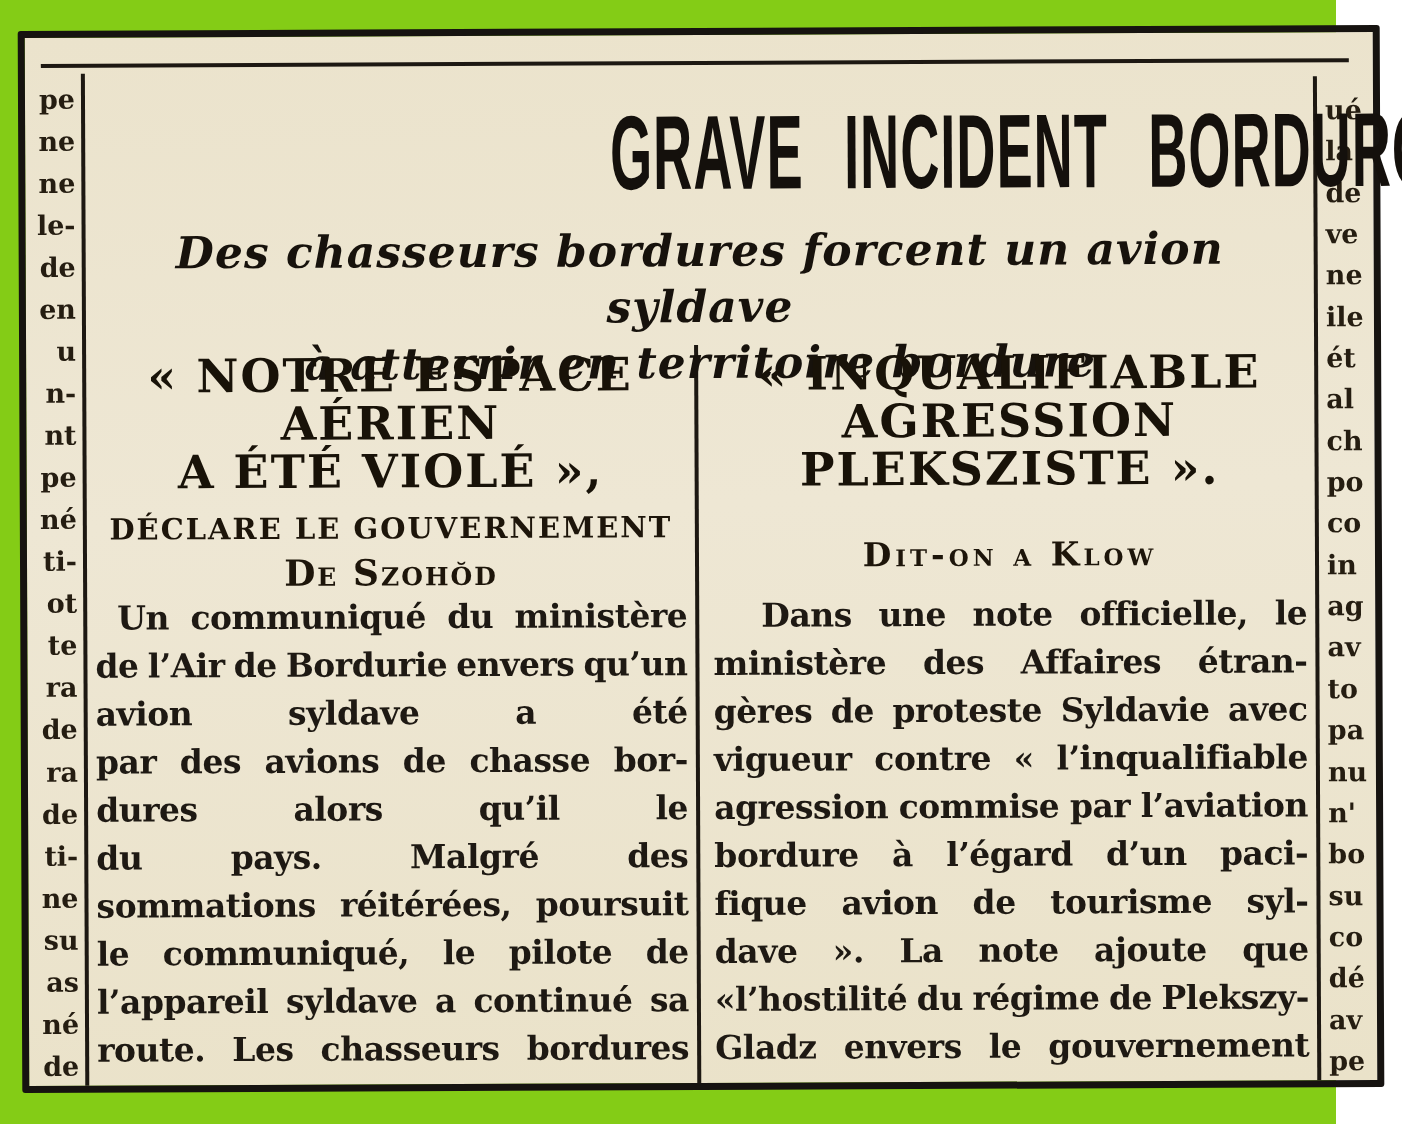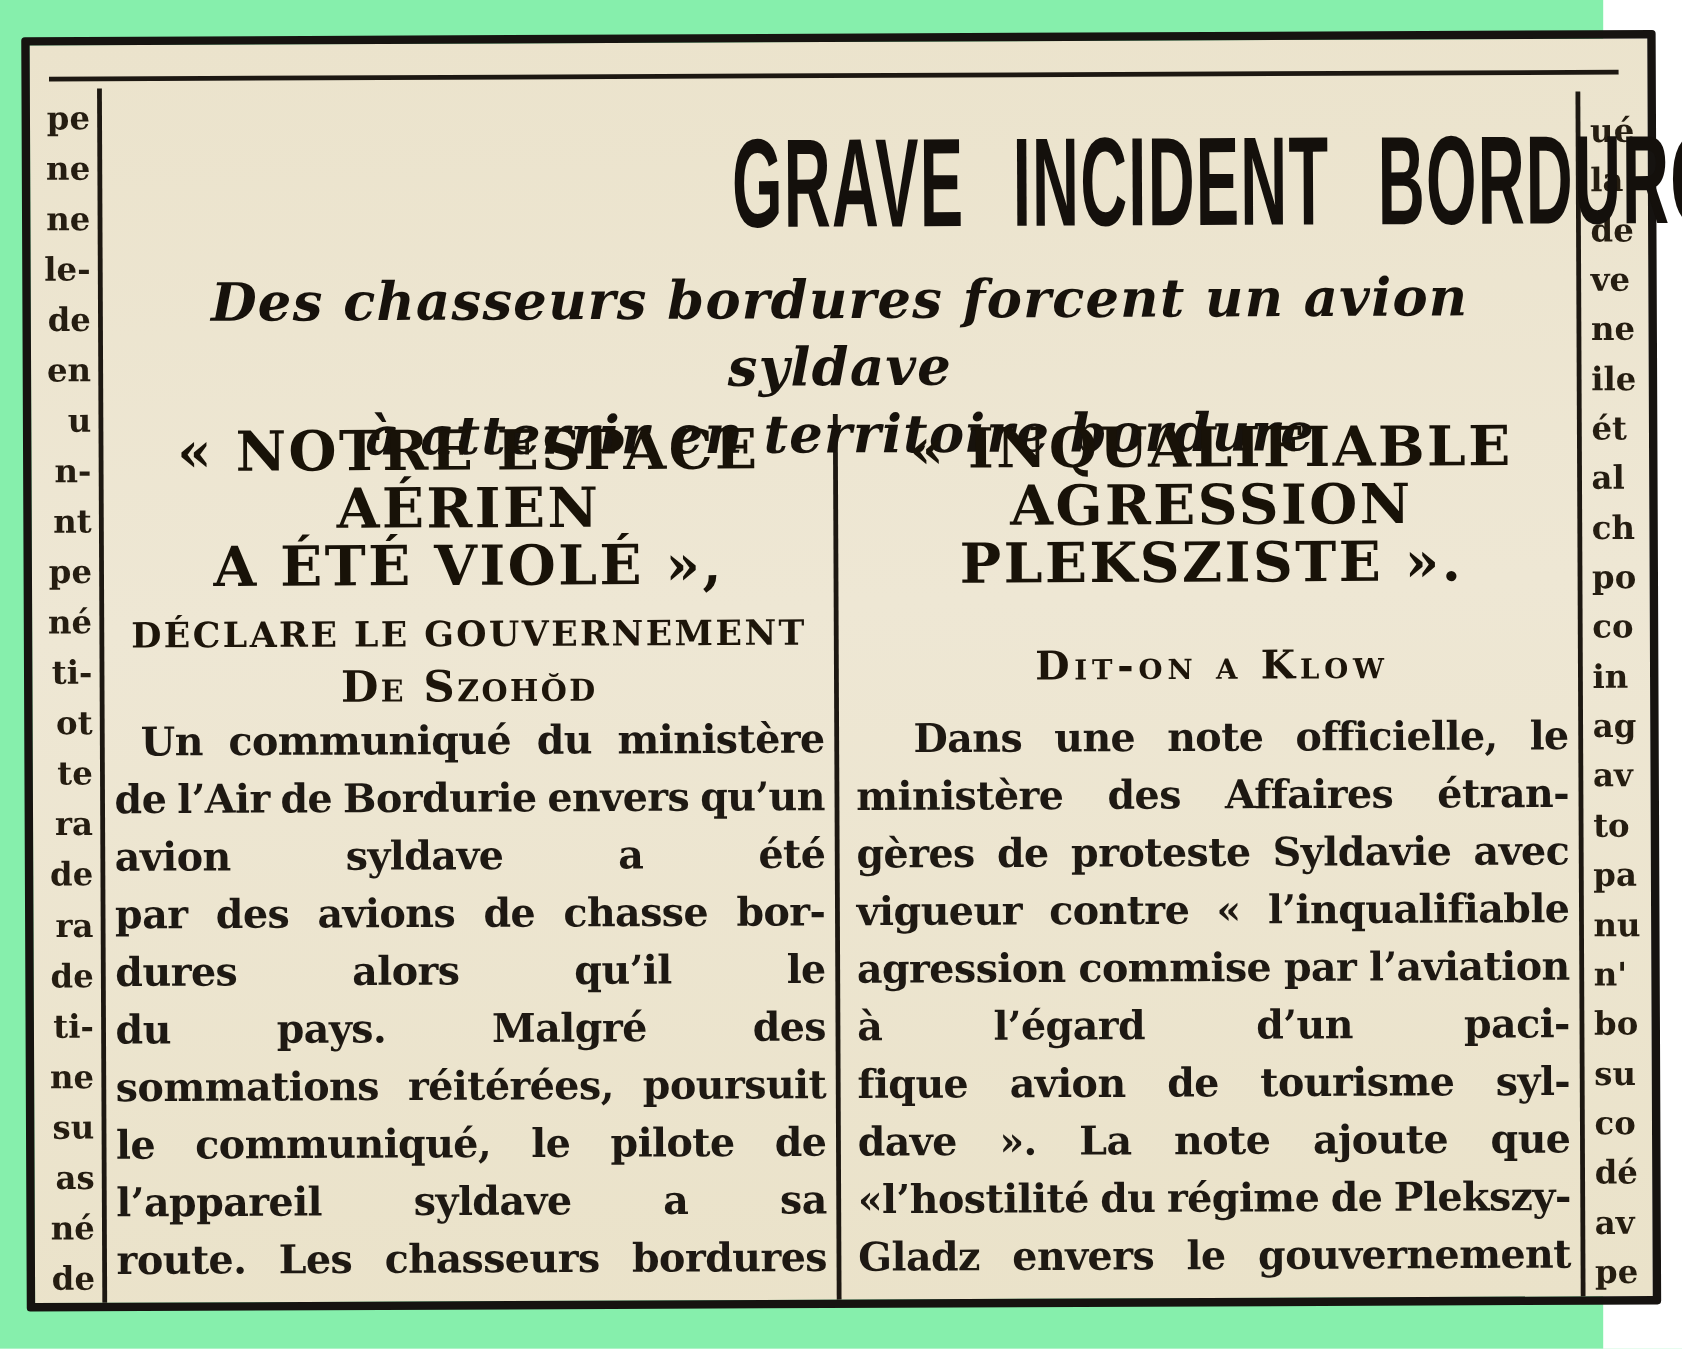--- a/index.html
+++ b/index.html
@@ -2,21 +2,21 @@
 <html><head>
 <meta charset="utf-8">
 <style>
   html, body { margin: 0; padding: 0; }
   body {
     width: 1402px; height: 1124px;
     background: #ffffff;
     font-family: "DejaVu Serif", serif;
     overflow: hidden;
   }
-  .page { position: relative; width: 1336px; height: 1124px; background: #86efac; }
+  .page { position: relative; width: 1336px; height: 1124px; background: #84cc16; }
 
   .card {
     position: absolute; left: 20px; top: 28px;
     width: 1362px; height: 1062px;
     box-sizing: border-box;
     background: linear-gradient(178deg, #ebe3cc 0%, #eee7d4 45%, #eae2c9 100%);
     border: 7px solid #161310;
     border-radius: 3px;
     transform: rotate(-0.25deg);
     transform-origin: center;
@@ -223,20 +223,21 @@
               <span>le</span>
               <span>communiqué,</span>
               <span>le</span>
               <span>pilote</span>
               <span>de</span>
             </div>
             <div class="jline">
               <span>l’appareil</span>
               <span>syldave</span>
               <span>a</span>
+              <span>continué</span>
               <span>sa</span>
             </div>
             <div class="jline">
               <span>route.</span>
               <span>Les</span>
               <span>chasseurs</span>
               <span>bordures</span>
             </div>
           </div>
       </div>
@@ -275,20 +276,21 @@
               <span>«</span>
               <span>l’inqualifiable</span>
             </div>
             <div class="jline">
               <span>agression</span>
               <span>commise</span>
               <span>par</span>
               <span>l’aviation</span>
             </div>
             <div class="jline">
+              <span>bordure</span>
               <span>à</span>
               <span>l’égard</span>
               <span>d’un</span>
               <span>paci-</span>
             </div>
             <div class="jline">
               <span>fique</span>
               <span>avion</span>
               <span>de</span>
               <span>tourisme</span>

